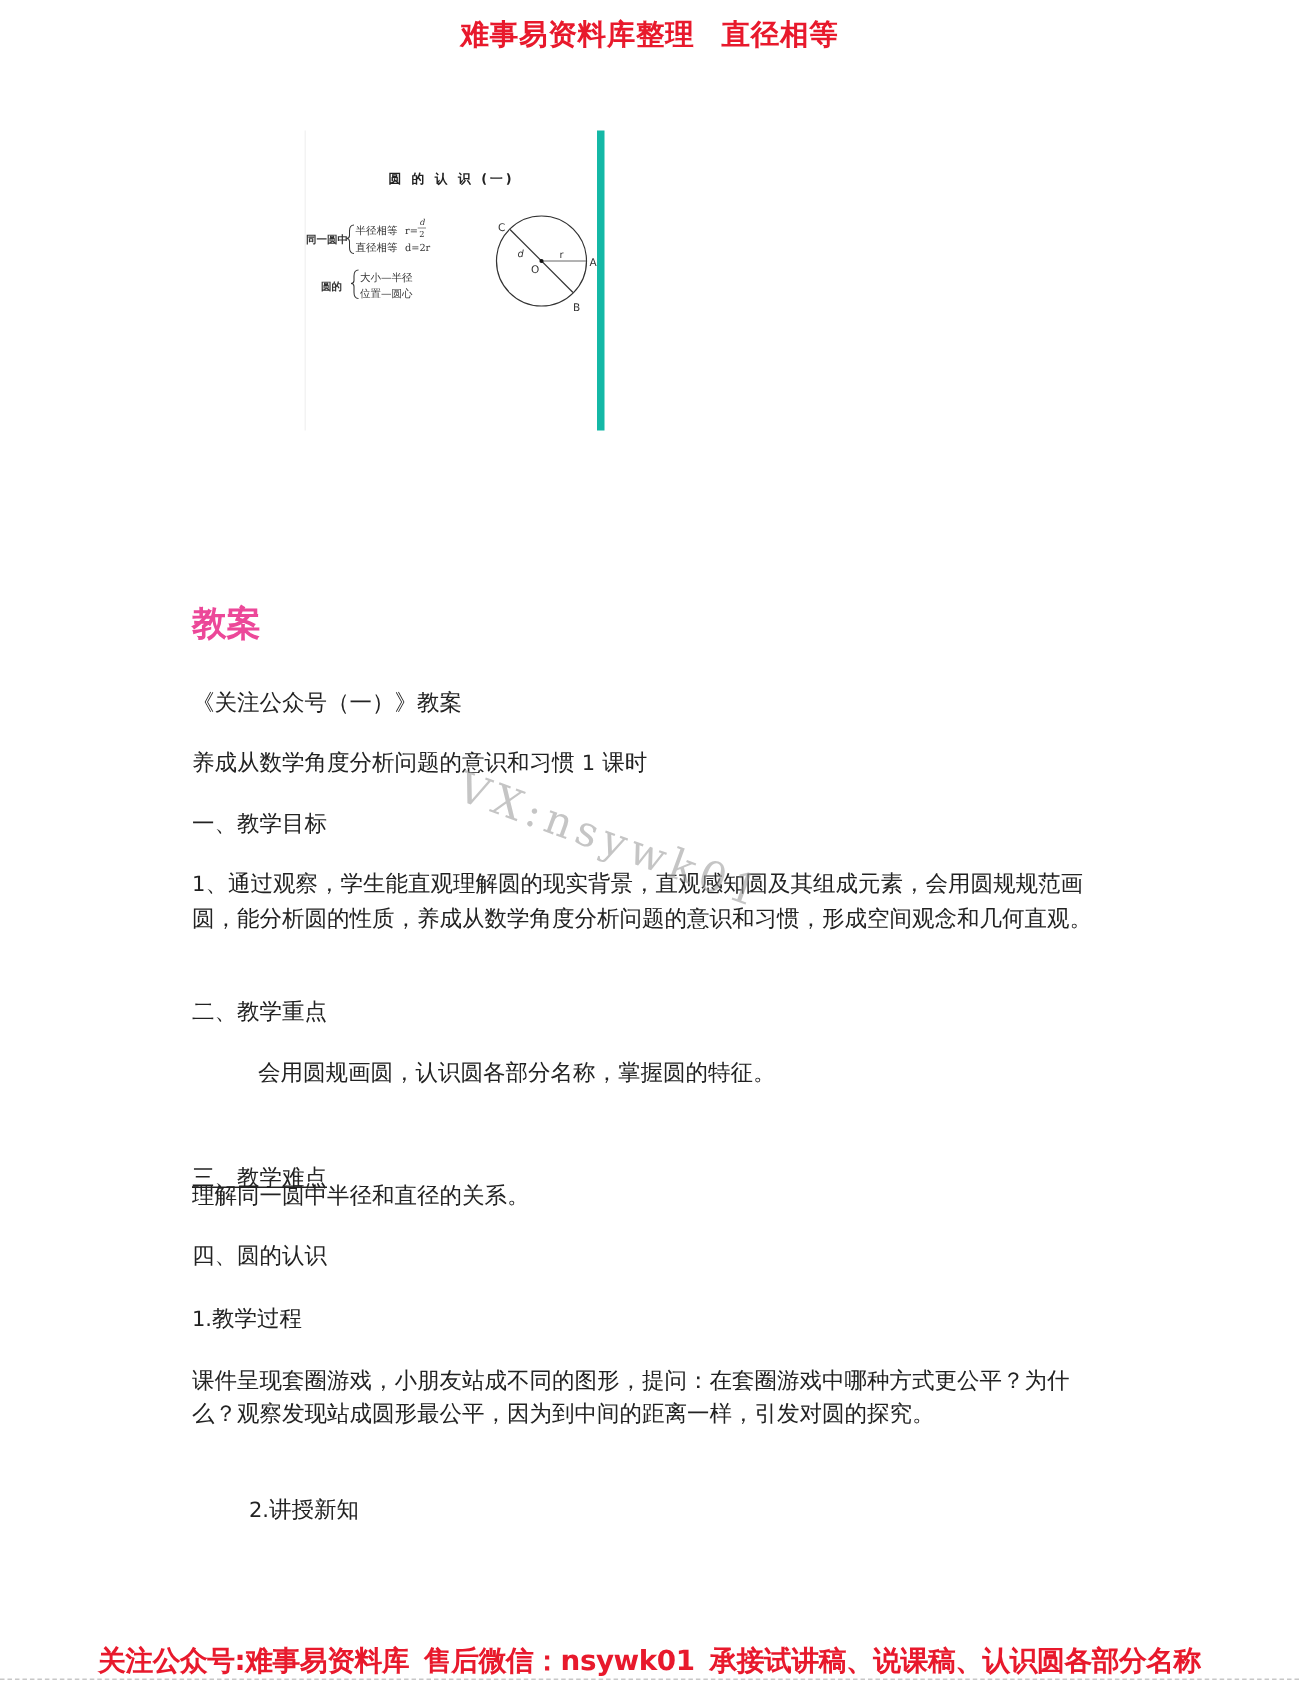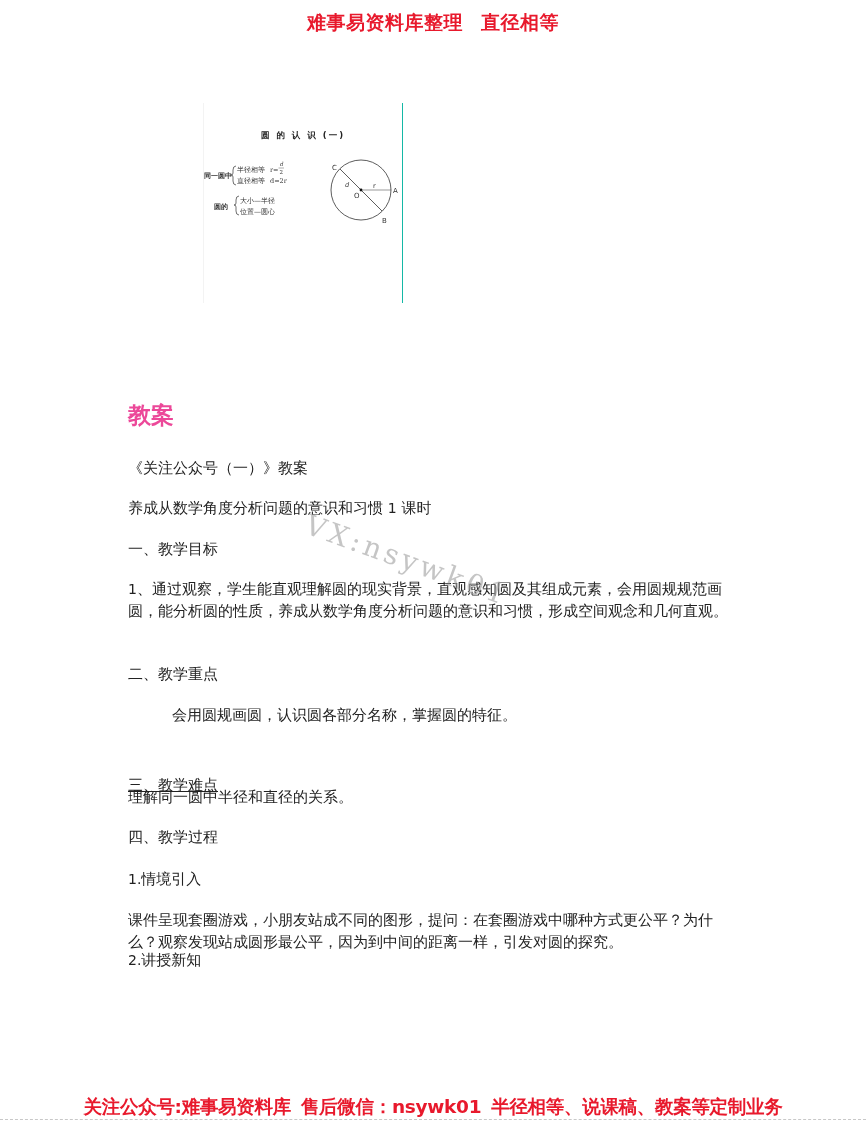--- a/index.html
+++ b/index.html
@@ -7,22 +7,22 @@
     body { position: relative; font-family: "DejaVu Serif", "Liberation Serif", serif; color: #111; }
 
     .header-banner {
       position: absolute; top: 10px; left: 0; width: 866px; text-align: center;
       font-family: "DejaVu Sans", "Liberation Sans", sans-serif;
       font-weight: bold; font-size: 19px; color: #e8192c; letter-spacing: 0.5px;
     }
     .header-banner .gap { display: inline-block; width: 18px; }
 
     .figure-box {
-      position: absolute; left: 203px; top: 103px; width: 200px; height: 200px;
-      border-left: 1px solid #f3f3f3; border-right: 1px solid #14b8a6;
+      position: absolute; left: 203px; top: 87px; width: 200px; height: 200px;
+      border-left: 1px solid #f3f3f3; border-right: 5px solid #14b8a6;
     }
     .fig-title {
       position: absolute; left: 0; top: 27px; width: 100%; text-align: center;
       font-family: "DejaVu Sans", "Liberation Sans", sans-serif;
       font-size: 8.5px; font-weight: bold; letter-spacing: 2px; color: #222;
     }
     .fig-svg { position: absolute; left: 0; top: 0; }
 
     .doc-title {
       position: absolute; left: 128px; top: 400px;
@@ -105,25 +105,25 @@
 
 <div class="para" style="top:538px;">一、教学目标</div>
 <div class="para" style="top:578px;"><span class="num">1</span><span>、通过观察，学生能直观理解圆的现实背景，直观感知圆及其组成元素，会用圆规规范画圆，能分析圆的性质，养成从数学角度分析问题的意识和习惯，形成空间观念和几何直观。</span></div>
 
 <div class="para" style="top:663px;">二、教学重点</div>
 <div class="para" style="top:704px;margin-left:44px;">会用圆规画圆，认识圆各部分名称，掌握圆的特征。</div>
 
 <div class="para" style="top:774px;text-decoration:underline;">三、教学难点</div>
 <div class="para" style="top:786px;">理解同一圆中半径和直径的关系。</div>
 
-<div class="para" style="top:826px;">四、教学过程</div>
+<div class="para" style="top:826px;">四、圆的认识</div>
 
-<div class="para" style="top:868px;"><span class="num">1.</span><span>情境引入</span></div>
+<div class="para" style="top:868px;"><span class="num">1.</span><span>教学过程</span></div>
 <div class="para" style="top:909px;">课件呈现套圈游戏，小朋友站成不同的图形，提问：在套圈游戏中哪种方式更公平？为什么？观察发现站成圆形最公平，因为到中间的距离一样，引发对圆的探究。</div>
 
-<div class="para" style="top:949px;"><span class="num">2.</span><span>讲授新知</span></div>
+<div class="para" style="top:995px;margin-left:38px;"><span class="num">2.</span><span>讲授新知</span></div>
 
 <div class="watermark">VX:nsywk01</div>
 
 <div class="footer-banner">
-  <span>关注公众号:难事易资料库</span><span class="gap"></span><span>售后微信：</span><span>nsywk01</span><span class="gap"></span><span>半径相等、说课稿、教案等定制业务</span>
+  <span>关注公众号:难事易资料库</span><span class="gap"></span><span>售后微信：</span><span>nsywk01</span><span class="gap"></span><span>承接试讲稿、说课稿、认识圆各部分名称</span>
 </div>
 <div class="footer-rule"></div>
 
 </body></html>

